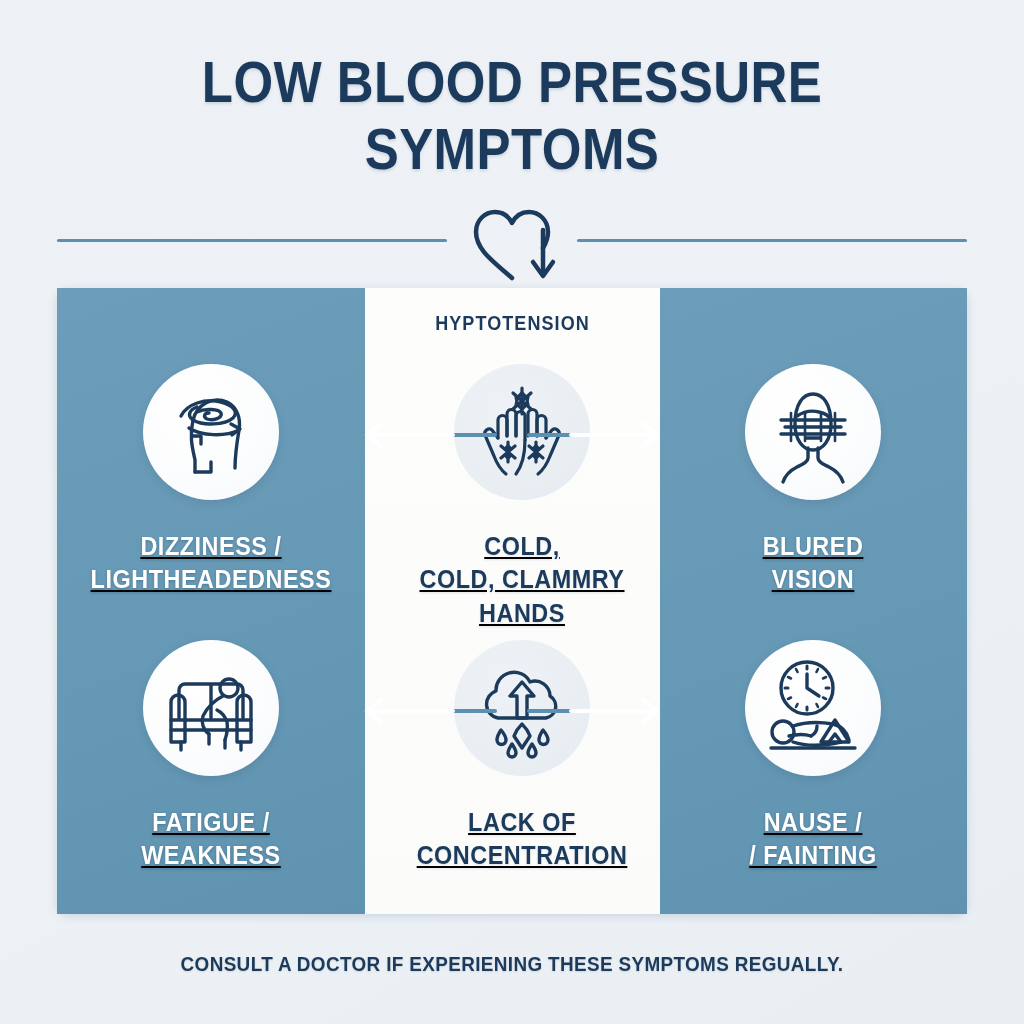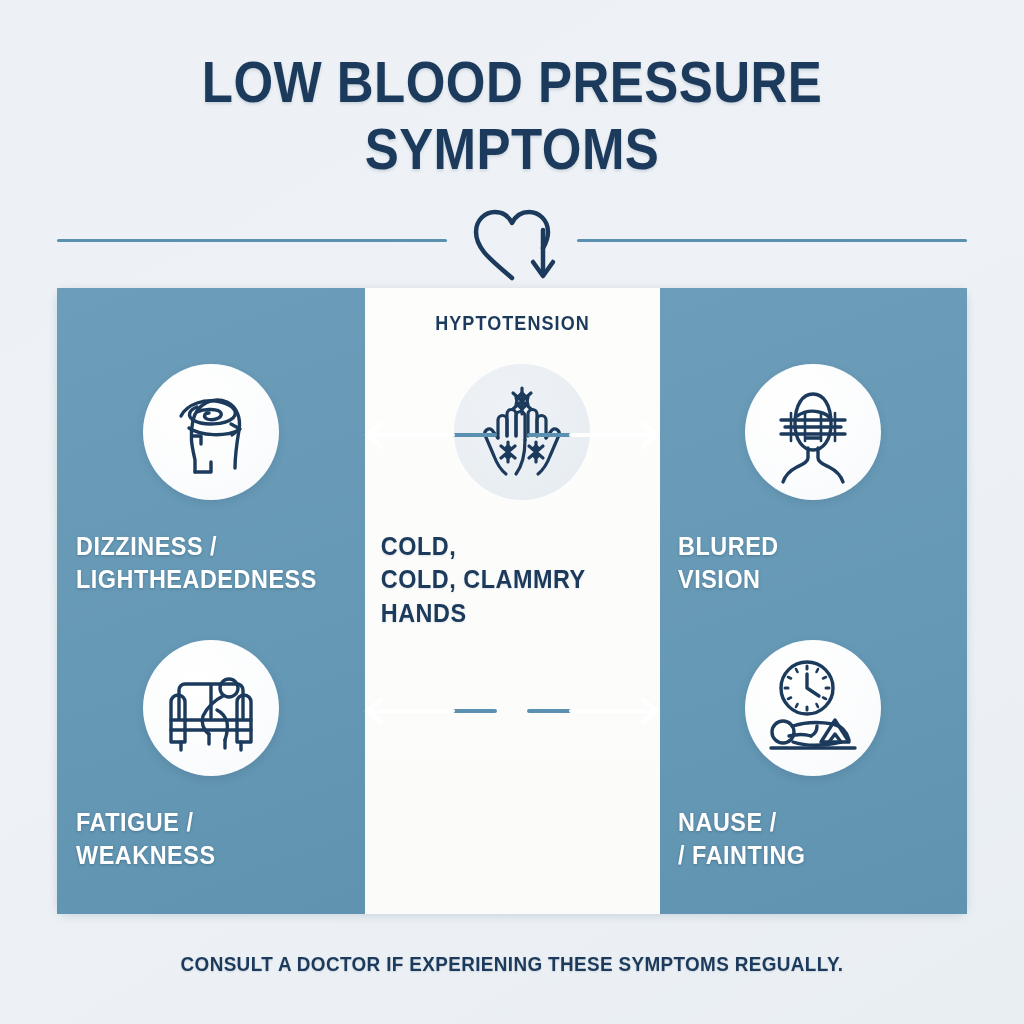--- a/index.html
+++ b/index.html
@@ -104,21 +104,22 @@
     font-size: 20px;
     letter-spacing: 1.2px;
     color: #1c3a5c;
     transform: scaleX(0.9);
   }
 
   
   .cell {
     position: absolute;
     width: 300px;
-    text-align: left;
+    text-align: center;
+    text-decoration: underline;
   }
   .cell.c-l  { left: 4px; }
   .cell.c-c  { left: 308px; width: 314px; }
   .cell.c-r  { left: 606px; }
   .cell.row1 { top: 76px; }
   .cell.row2 { top: 352px; }
 
   .icon-circle {
     width: 136px;
     height: 136px;
@@ -298,20 +299,37 @@
             <path d="M24 47 L80 47"></path>
             <path d="M20 54 L84 54"></path>
             <path d="M30 33 L30 61 M44 33 L44 61 M60 33 L60 61 M74 33 L74 61" stroke-width="2.6"></path>
           </g>
         </svg>
       </div>
       <div class="cell-label">BLURED
 VISION</div>
     </div>
 
+    <div class="cell c-c row2">
+      <div class="icon-circle">
+        <svg width="108" height="104" viewBox="0 0 108 104">
+          <g fill="none" stroke="#1c3a5c" stroke-width="3.4" stroke-linecap="round" stroke-linejoin="round">
+            <path d="M30 62 a14 14 0 0 1 -2 -27 a18 18 0 0 1 34 -9 a15 15 0 0 1 20 14 a12 12 0 0 1 -4 22 Z"></path>
+            <path d="M54 26 L42 40 L49 40 L49 62 L59 62 L59 40 L66 40 Z"></path>
+            <path d="M54 92 L46 80 L49 74 L54 68 L59 74 L62 80 Z"></path>
+            <path d="M33 74 C33 74 29 80 29 84 a4.5 4.5 0 0 0 9 0 C38 80 33 74 33 74 Z"></path>
+            <path d="M75 74 C75 74 71 80 71 84 a4.5 4.5 0 0 0 9 0 C80 80 75 74 75 74 Z"></path>
+            <path d="M44 88 C44 88 40 94 40 97 a4 4 0 0 0 8 0 C48 94 44 88 44 88 Z"></path>
+            <path d="M64 88 C64 88 60 94 60 97 a4 4 0 0 0 8 0 C68 94 64 88 64 88 Z"></path>
+          </g>
+        </svg>
+      </div>
+      <div class="cell-label">LACK OF
+CONCENTRATION</div>
+    </div>
 
     <div class="cell c-r row2">
       <div class="icon-circle">
         <svg width="108" height="104" viewBox="0 0 108 104">
           <g fill="none" stroke="#1c3a5c" stroke-width="3.4" stroke-linecap="round" stroke-linejoin="round">
 
             <circle cx="48" cy="32" r="26"></circle>
             <path d="M48 32 L48 18 M48 32 L60 40"></path>
             <path d="M48 10 L48 13 M48 51 L48 54 M26 32 L29 32 M67 32 L70 32" stroke-width="3"></path>
             <path d="M37 13 L38.5 16 M59 13 L57.5 16 M37 51 L38.5 48 M59 51 L57.5 48" stroke-width="2.6"></path>

